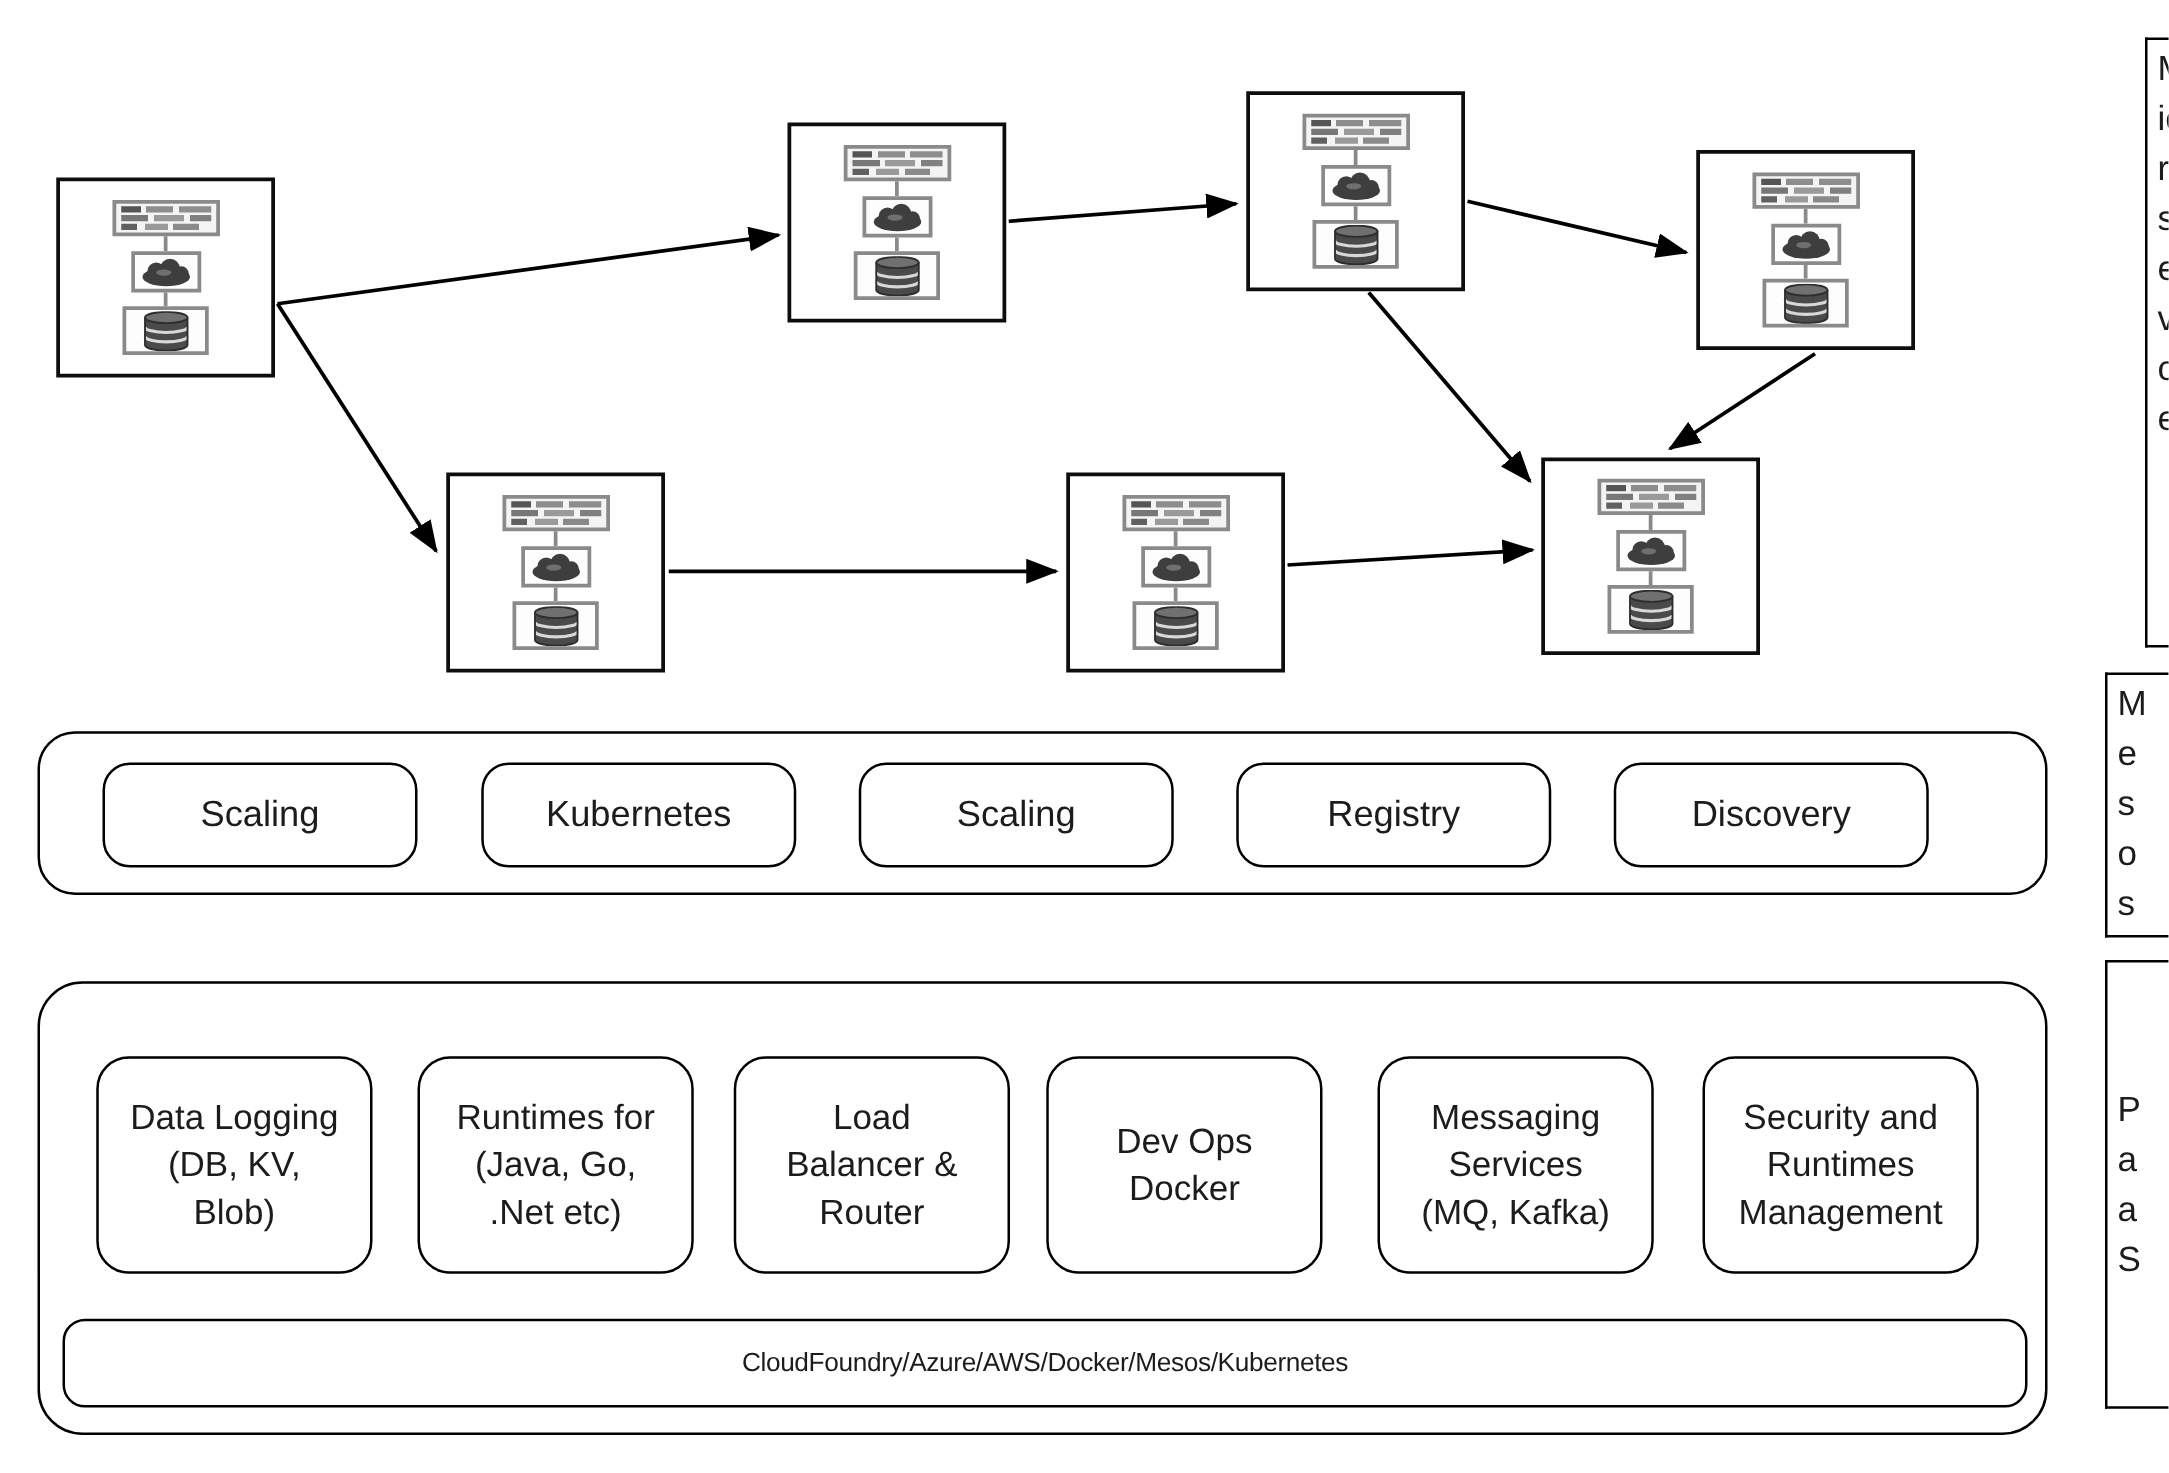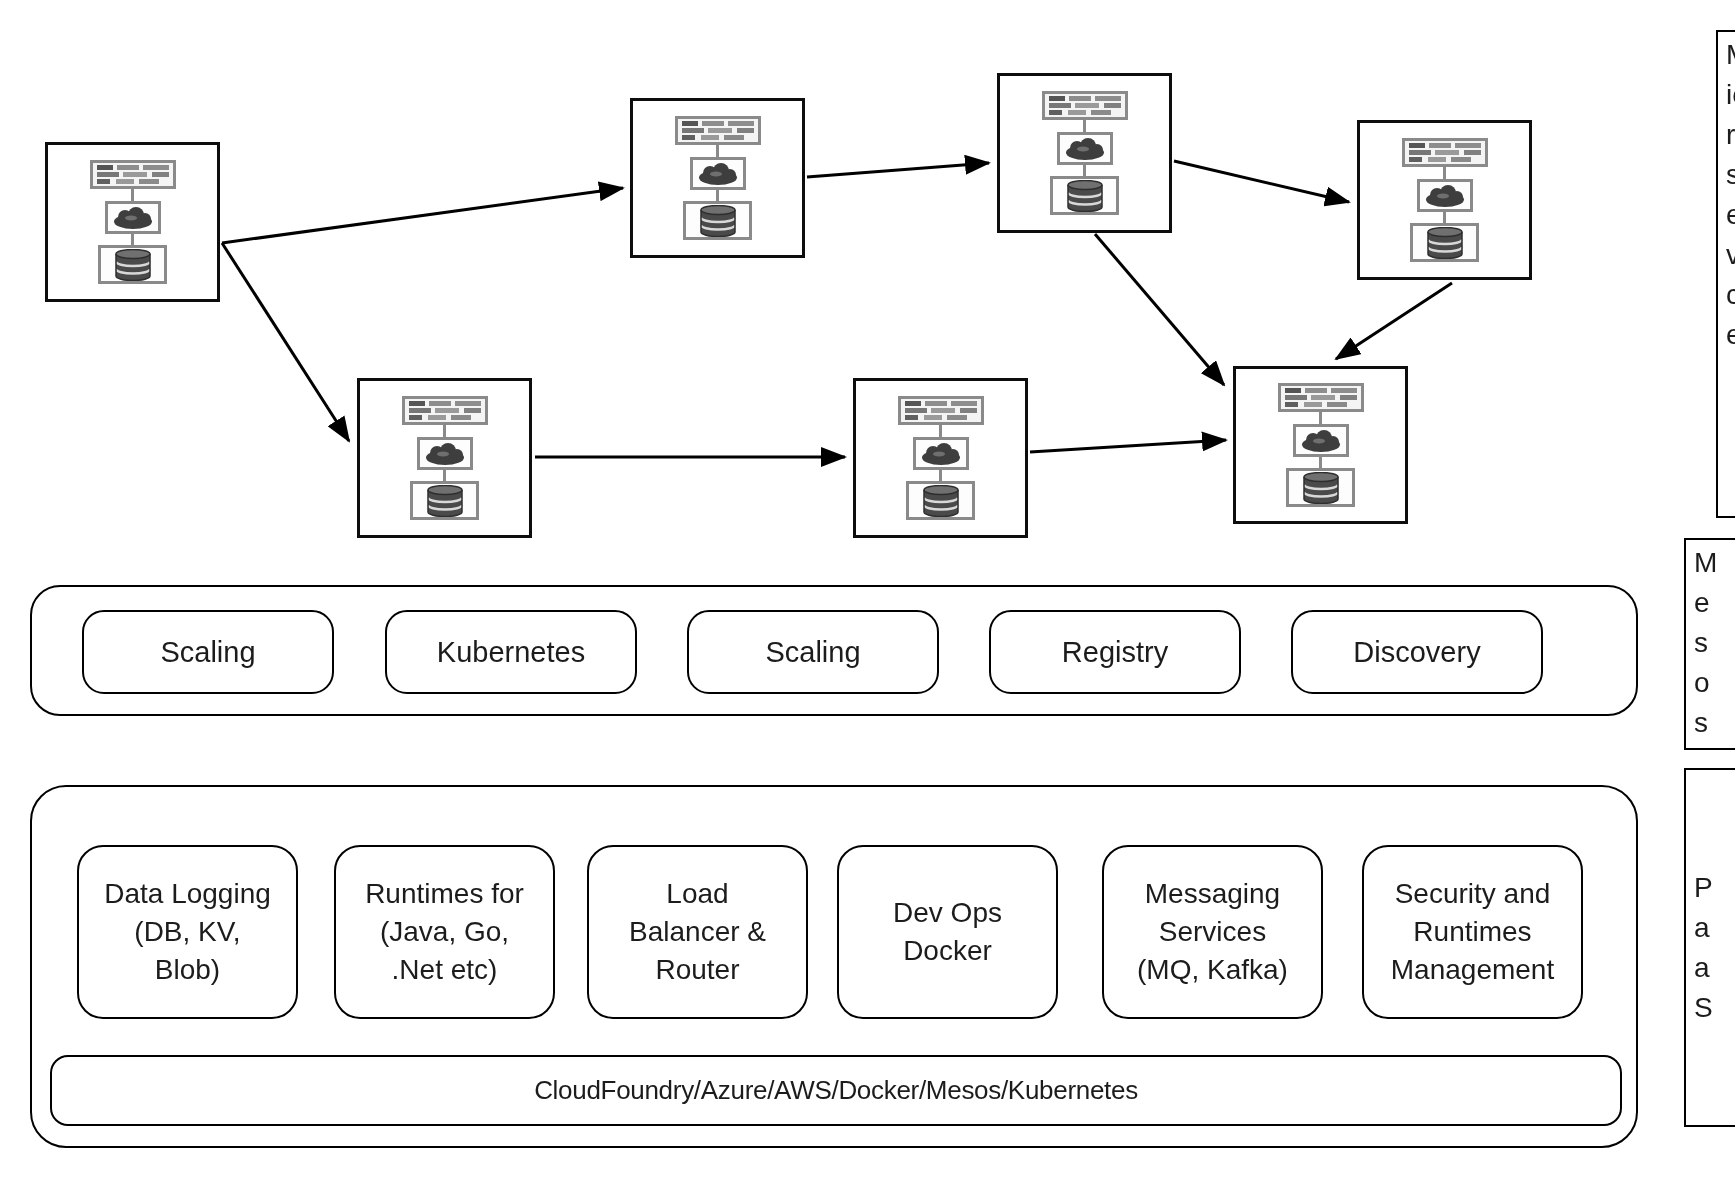--- a/index.html
+++ b/index.html
@@ -38,21 +38,21 @@
   .paas-box{
     position:absolute;top:58px;height:174px;width:221px;box-sizing:border-box;
     border:2.5px solid #000;border-radius:26px;background:#fff;
     display:flex;align-items:center;justify-content:center;text-align:center;
     font-size:28px;line-height:38px;white-space:pre-line;
   }
   .platform-bar{
     position:absolute;left:18px;top:268px;width:1572px;height:71px;box-sizing:border-box;
     border:2.5px solid #000;border-radius:18px;background:#fff;
     display:flex;align-items:center;justify-content:center;
-    font-size:26px;letter-spacing:-0.3px;
+    font-size:21px;letter-spacing:-0.3px;
   }
 
   
   .bracket{
     position:absolute;left:1684px;width:51px;box-sizing:border-box;background:#fff;
     border-left:2.5px solid #000;border-top:2.5px solid #000;border-bottom:2.5px solid #000;
   }
   .bracket-ms{top:30px;height:488px;margin-left:32px;}
   .bracket-tools{top:538px;height:212px;}
   .bracket-paas{top:768px;height:359px;display:flex;flex-direction:column;justify-content:center;}

